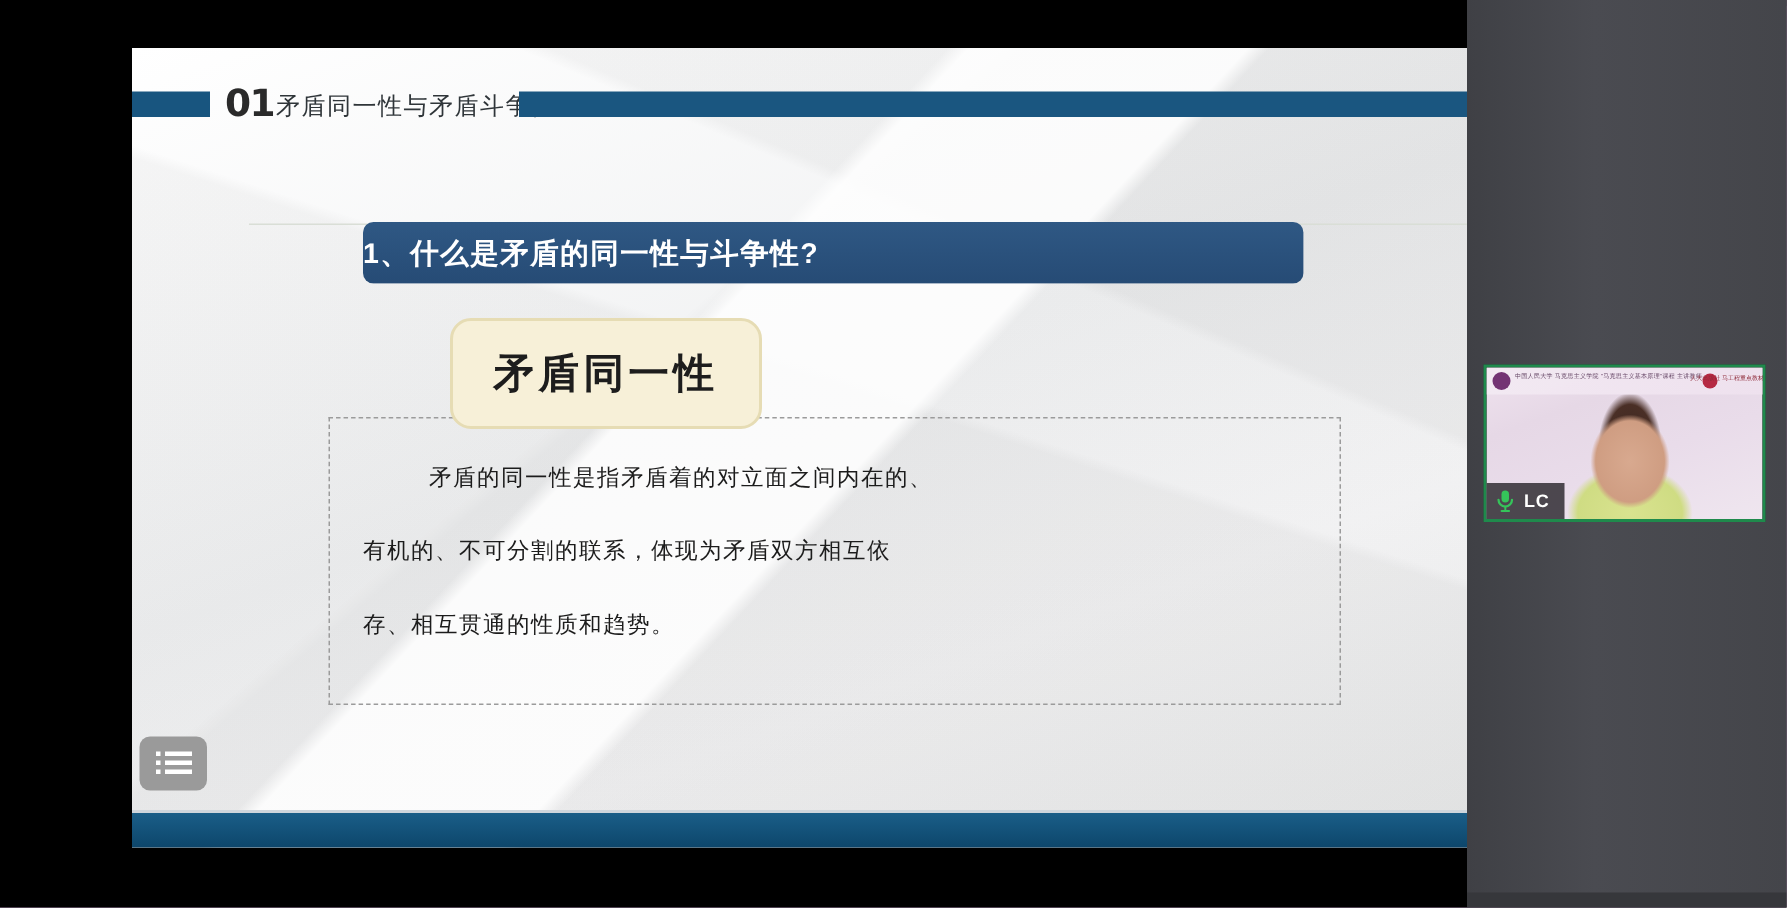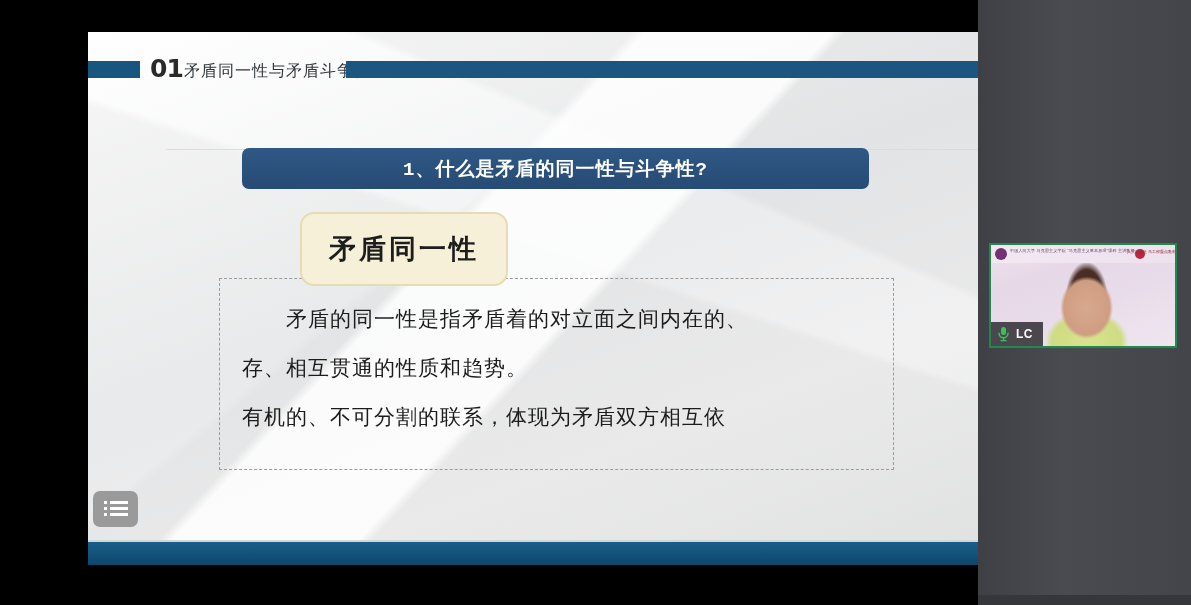--- a/index.html
+++ b/index.html
@@ -127,22 +127,20 @@
   
   .title-pill {
     position: absolute;
     left: 154px; top: 116px;
     width: 627px; height: 41px;
     background: #2b5380;
     background-image: linear-gradient(180deg, #2f5884 0%, #264b75 100%);
     border-radius: 7px;
     display: flex;
     align-items: center;
-    justify-content: center;
-    font-family: Liberation Mono, monospace;
   }
   .title-pill span {
     color: #ffffff;
     font-size: 19px;
     font-weight: 700;
     letter-spacing: 1px;
   }
 
   
   .chip {
@@ -171,21 +169,21 @@
     left: 131px; top: 246px;
     width: 675px; height: 192px;
     border: 1px dashed #9b9b9b;
     z-index: 2;
   }
 
   .body-text {
     position: absolute;
     left: 154px; top: 262px;
     width: 640px;
-    font-size: 21px;
+    font-size: 15px;
     line-height: 49px;
     color: #1c1c1c;
     letter-spacing: 1px;
   }
   .body-text .indent { padding-left: 44px; }
 
   
   .list-btn {
     position: absolute;
     left: 5px; top: 459px;
@@ -307,22 +305,22 @@
       </div>
 
       <div class="chip">
         <span>矛盾同一性</span>
       </div>
 
       <div class="dashed-box"></div>
 
       <div class="body-text">
         <div class="indent">矛盾的同一性是指矛盾着的对立面之间内在的、</div>
+        <div>有机的、不可分割的联系，体现为矛盾双方相互依</div>
         <div>存、相互贯通的性质和趋势。</div>
-        <div>有机的、不可分割的联系，体现为矛盾双方相互依</div>
       </div>
 
       <div class="list-btn">
         <span>
           <svg width="24" height="18" viewBox="0 0 24 18" aria-hidden="true">
             <rect x="0" y="1" width="3" height="3" fill="#ffffff"></rect>
             <rect x="6" y="1" width="18" height="3" fill="#ffffff"></rect>
             <rect x="0" y="7" width="3" height="3" fill="#ffffff"></rect>
             <rect x="6" y="7" width="18" height="3" fill="#ffffff"></rect>
             <rect x="0" y="13" width="3" height="3" fill="#ffffff"></rect>

